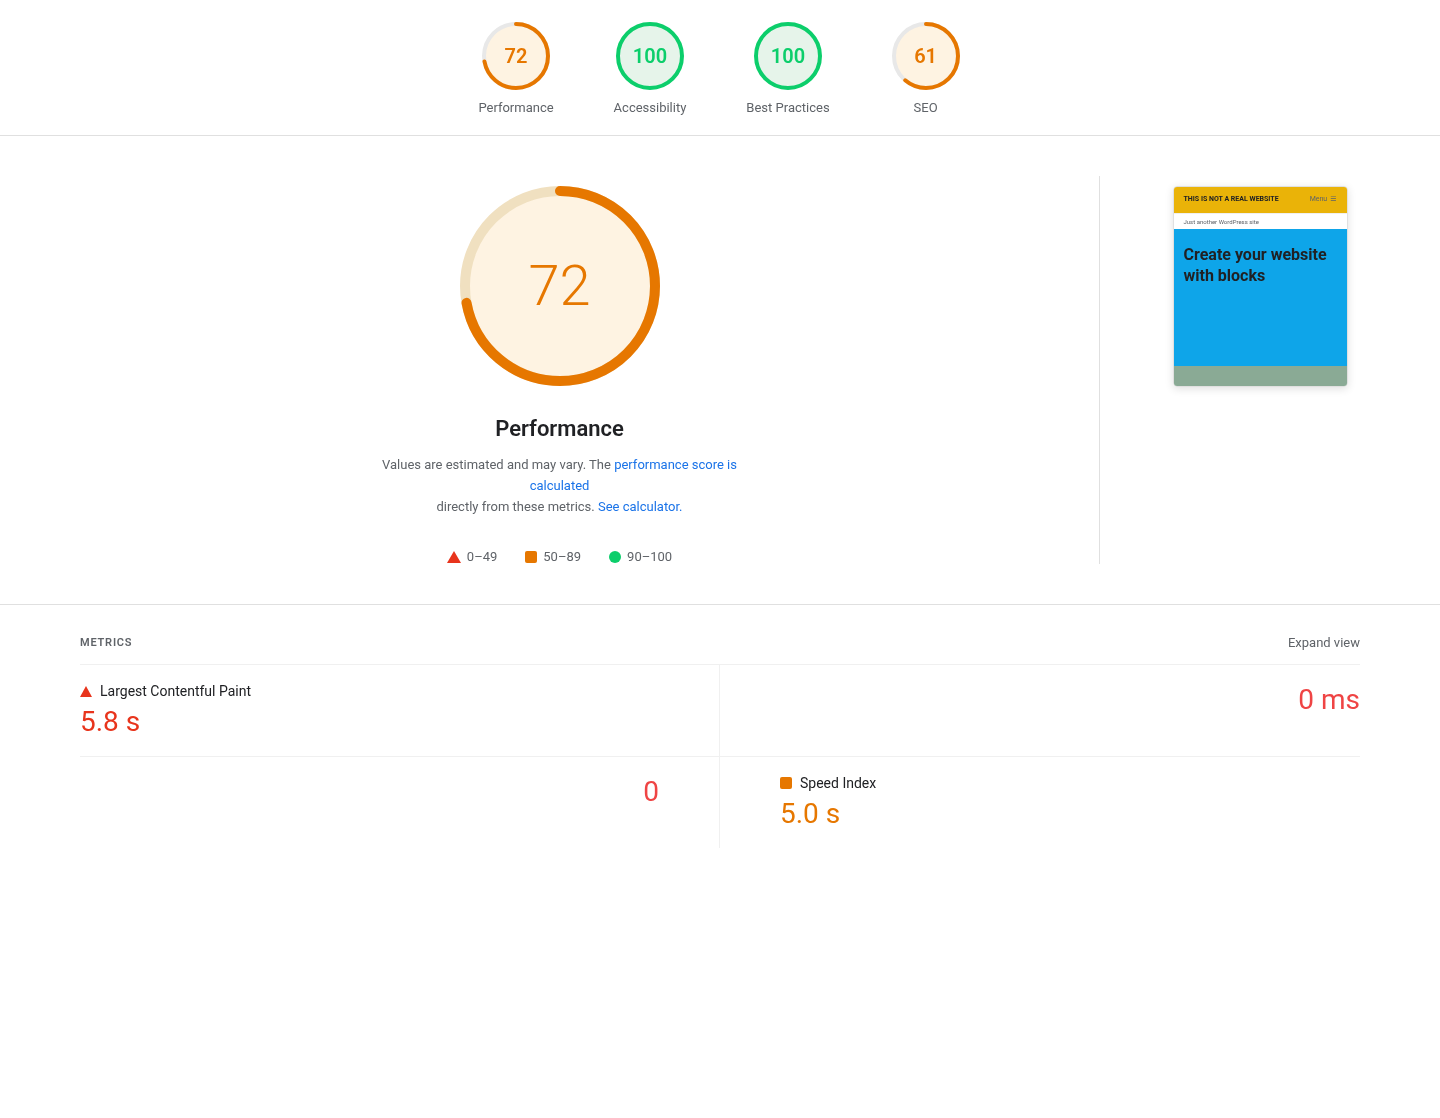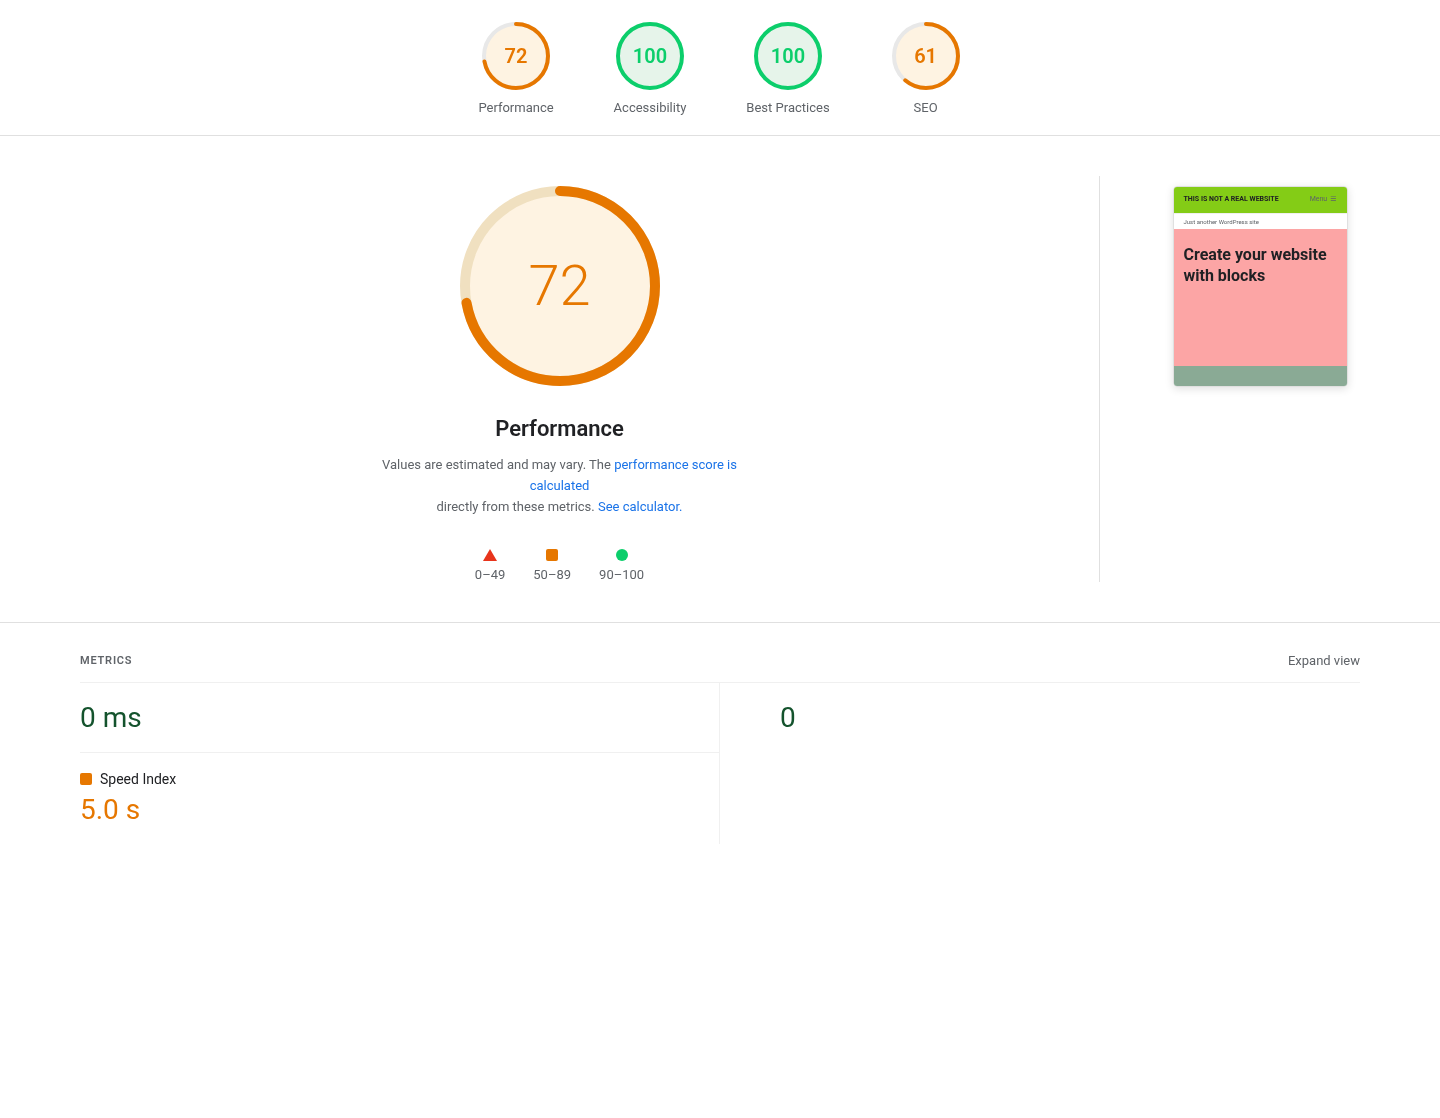--- a/index.html
+++ b/index.html
@@ -101,21 +101,20 @@
       display: flex;
       gap: 28px;
       align-items: center;
       font-size: 13px;
       color: #5f6368;
     }
     .legend-item {
       display: flex;
       align-items: center;
       gap: 6px;
-      flex-direction: column;
     }
     .legend-triangle {
       width: 0;
       height: 0;
       border-left: 7px solid transparent;
       border-right: 7px solid transparent;
       border-bottom: 12px solid #e8341c;
     }
     .legend-square {
       width: 12px;
@@ -147,21 +146,21 @@
       padding-top: 10px;
     }
     .website-screenshot {
       width: 175px;
       border: 1px solid #e0e0e0;
       border-radius: 4px;
       overflow: hidden;
       box-shadow: 0 2px 8px rgba(0,0,0,0.12);
     }
     .screenshot-header {
-      background: #84cc16;
+      background: #eab308;
       padding: 8px 10px;
       display: flex;
       justify-content: space-between;
       align-items: flex-start;
       border-bottom: 1px solid #f0f0f0;
     }
     .screenshot-site-title {
       font-size: 7px;
       font-weight: 700;
       color: #202124;
@@ -173,21 +172,21 @@
       display: flex;
       align-items: center;
       gap: 3px;
     }
     .screenshot-subtitle {
       font-size: 6px;
       color: #5f6368;
       padding: 4px 10px;
     }
     .screenshot-hero {
-      background: #fca5a5;
+      background: #0ea5e9;
       padding: 16px 10px 80px;
     }
     .screenshot-hero-text {
       font-size: 16px;
       font-weight: 700;
       color: #202124;
       line-height: 1.3;
     }
     .screenshot-hero-bottom {
       background: #8aaa95;
@@ -262,21 +261,21 @@
       background: #0cce6b;
       border-radius: 50%;
       flex-shrink: 0;
     }
     .metric-value {
       font-size: 28px;
       font-weight: 400;
     }
     .metric-value.orange { color: #e67700; }
     .metric-value.red { color: #e8341c; }
-    .metric-value.green { color: #14532d; }
+    .metric-value.green { color: #ef4444; text-align: right; }
   </style>
 </head>
 <body>
 
 <div class="scores-bar">
 
   <div class="score-item">
     <div class="score-circle">
       <svg viewBox="0 0 72 72">
         <circle cx="36" cy="36" r="32" fill="#fef3e2" stroke="none"></circle>
@@ -395,20 +394,27 @@
 
 <div class="metrics-section">
   <div class="metrics-header">
     <span class="metrics-title">METRICS</span>
     <span class="expand-view">Expand view</span>
   </div>
 
   <div class="metrics-grid">
 
 
+    <div class="metric-item">
+      <div class="metric-header">
+        <div class="metric-icon-red"></div>
+        <span>Largest Contentful Paint</span>
+      </div>
+      <div class="metric-value red">5.8 s</div>
+    </div>
 
     <div class="metric-item">
       <div class="metric-value green">0 ms</div>
     </div>
 
     <div class="metric-item">
       <div class="metric-value green">0</div>
     </div>
 
     <div class="metric-item">

